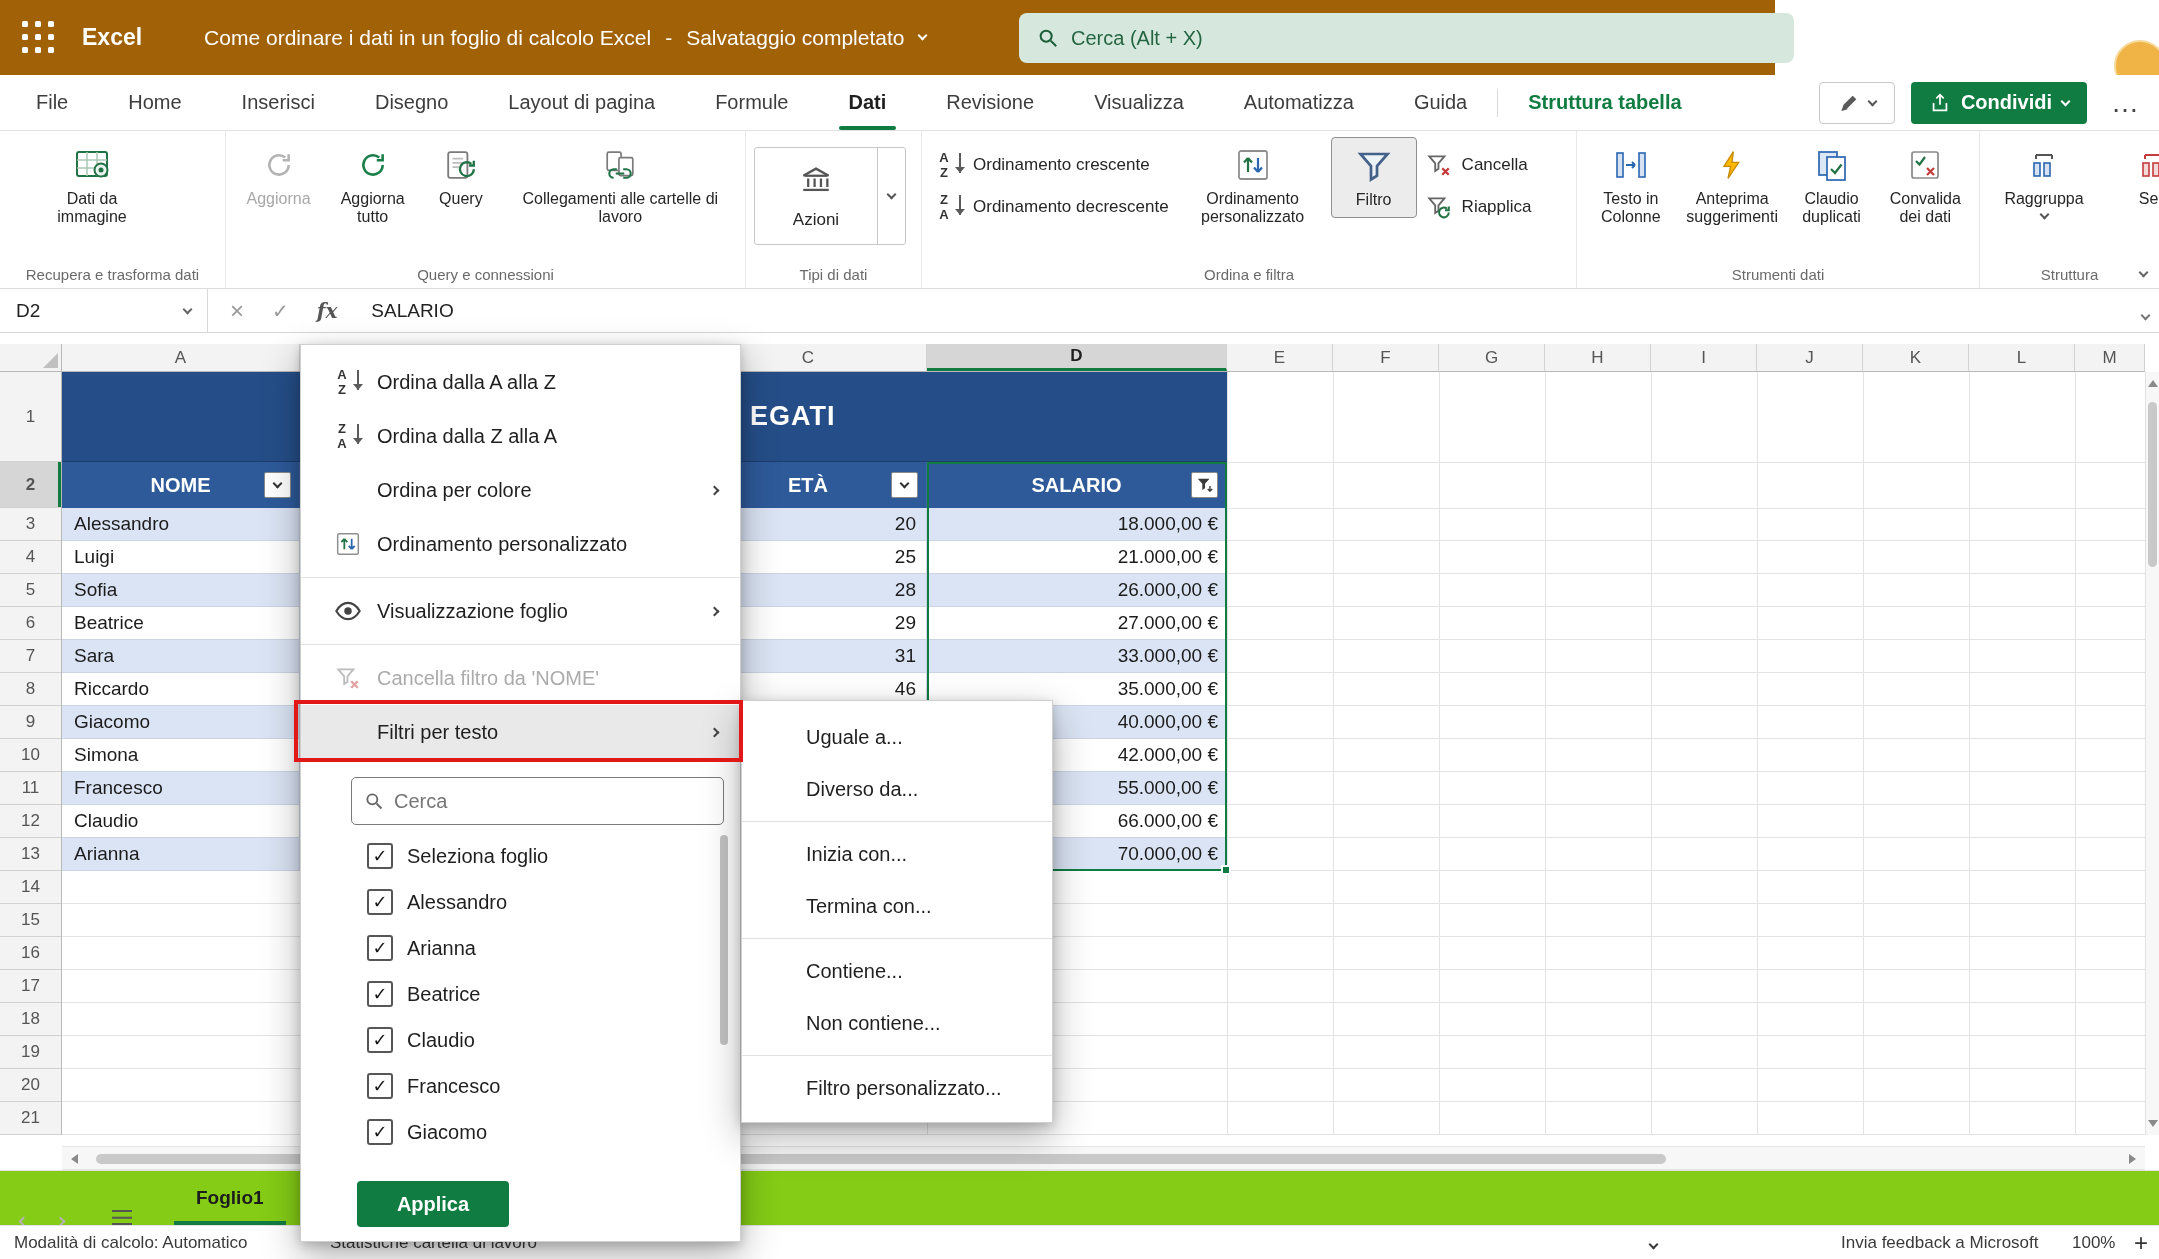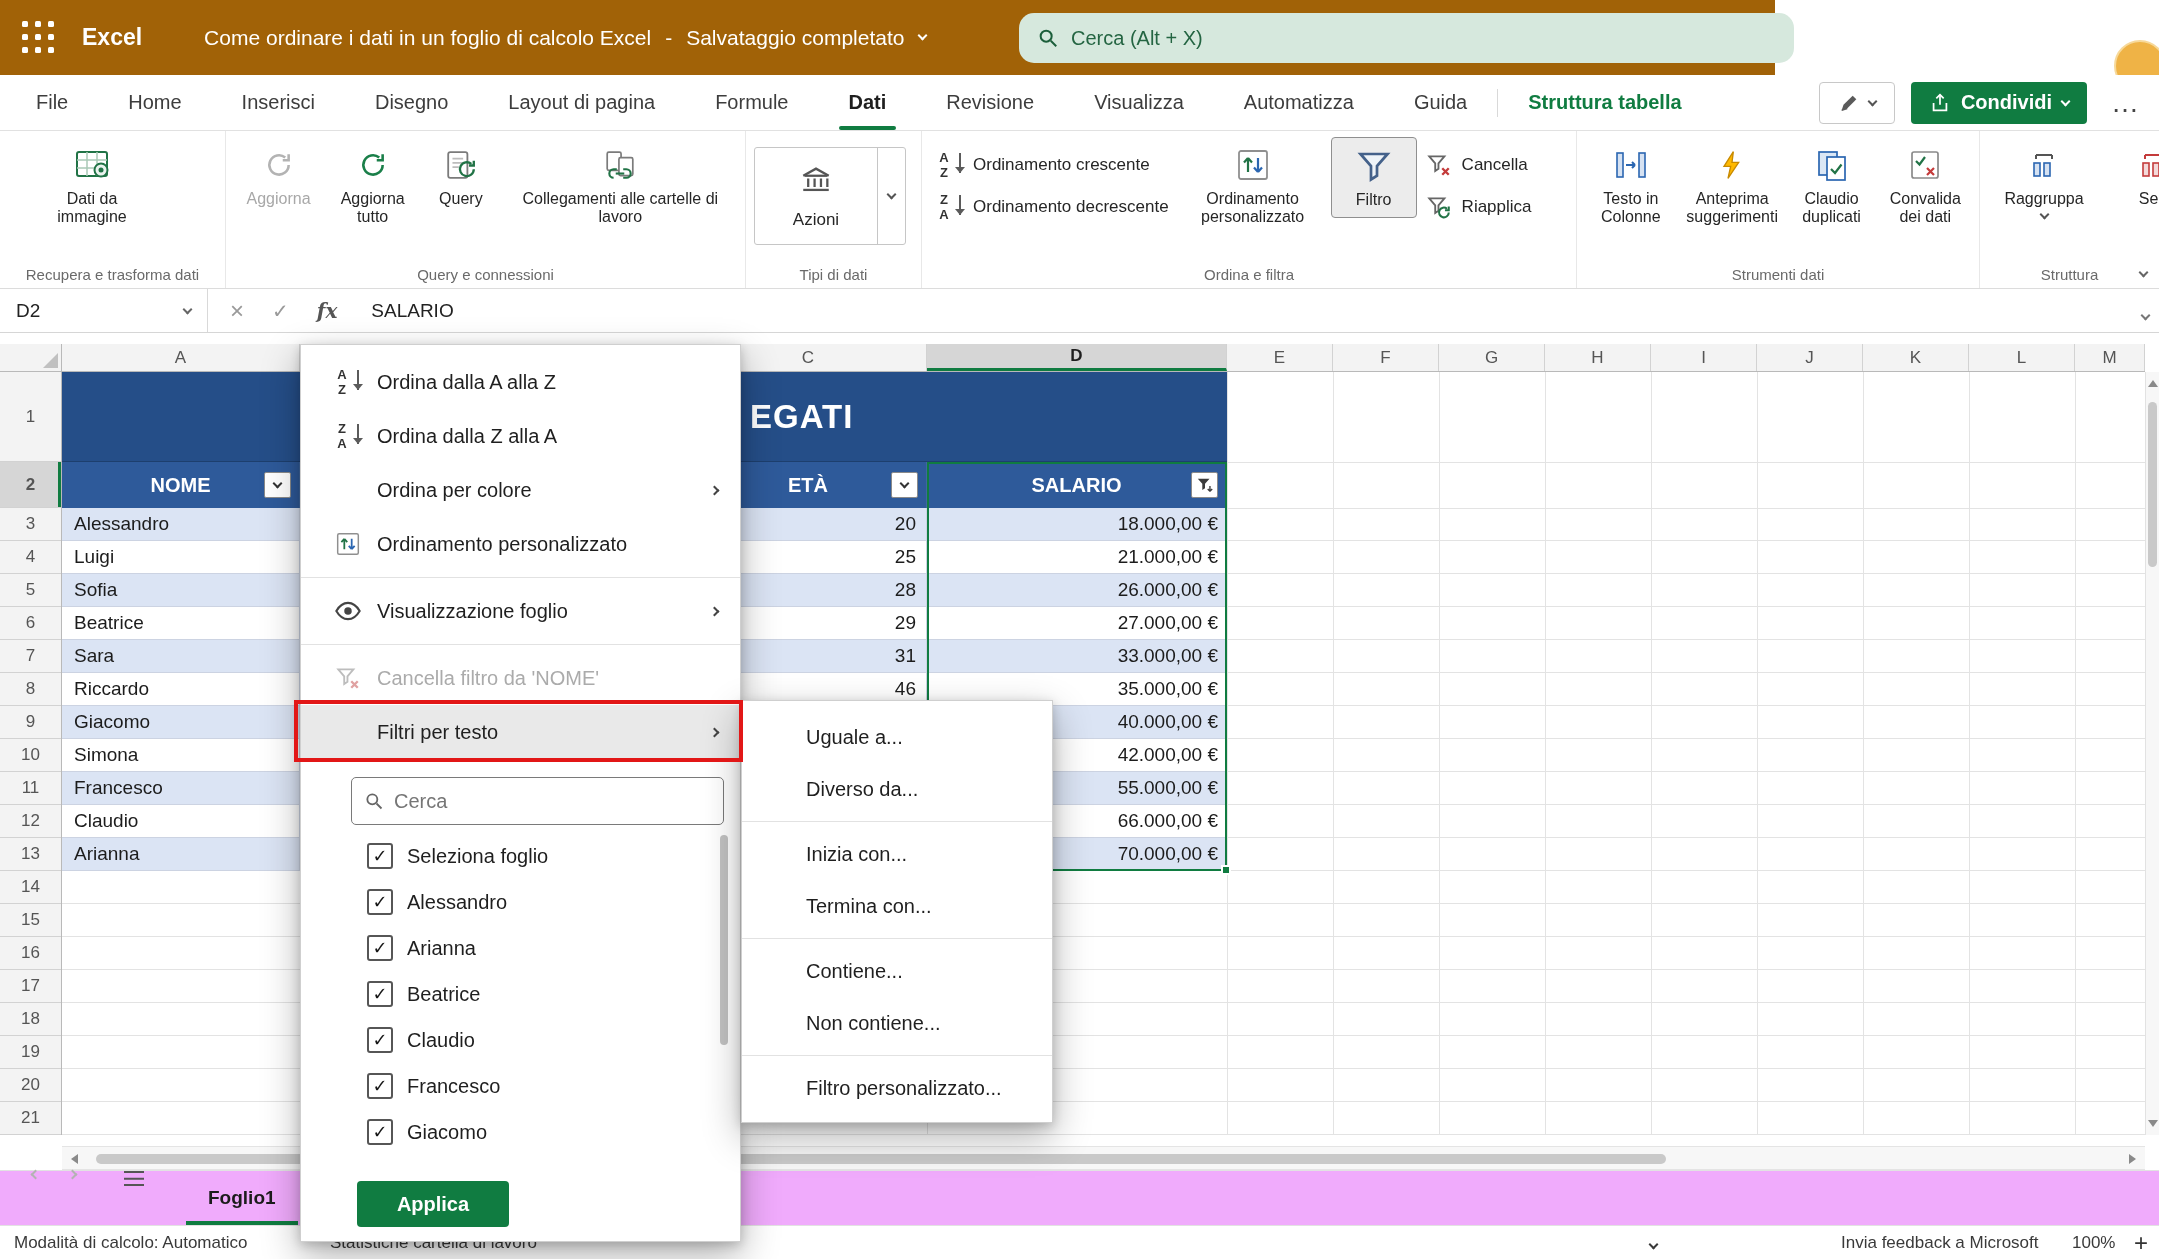--- a/index.html
+++ b/index.html
@@ -8,21 +8,21 @@
 
   
   .topbar{position:absolute;left:0;top:0;width:1775px;height:75px;background:#a16207;display:flex;align-items:center;color:#fff}
   .waffle{width:34px;height:34px;display:grid;grid-template-columns:repeat(3,1fr);grid-template-rows:repeat(3,1fr);gap:5px;margin:0 26px 0 22px}
   .waffle i{width:6px;height:6px;background:#fff;border-radius:1.5px}
   .app-name{font-size:23px;font-weight:700;margin-right:62px}
   .doc-title{font-size:21px;display:flex;align-items:center;gap:14px;white-space:nowrap}
   .cv{display:inline-block;width:9px;height:9px;border-right:2px solid currentColor;border-bottom:2px solid currentColor;transform:rotate(45deg)}
   .cv.right{transform:rotate(-45deg)}
   .cv.sm{width:7px;height:7px}
-  .search-pill{position:absolute;left:1019px;top:13px;width:775px;height:50px;background:#d6e8dd;border-radius:15px;display:flex;align-items:center;padding:0 18px;gap:12px;color:#1b5e3a}
+  .search-pill{position:absolute;left:1019px;top:13px;width:775px;height:50px;background:#d6e8dd;border-radius:8px;display:flex;align-items:center;padding:0 18px;gap:12px;color:#1b5e3a}
   .search-pill input{flex:1;border:none;outline:none;background:transparent;font-size:20px;color:#1b5e3a;font-family:inherit}
   .search-pill input::placeholder{color:#1b5e3a;opacity:.95}
   .gearbox{position:absolute;left:2022px;top:20px;width:36px;height:36px;display:flex;align-items:center;justify-content:center}
   .avatar{position:absolute;left:2114px;top:40px;width:52px;height:52px;border-radius:50%;background:#efb346;border:2px solid #f7d99a}
 
   
   .tabrow{position:absolute;left:0;top:75px;width:2159px;height:56px;background:#fff;border-bottom:1px solid #e1e1e1;display:flex;align-items:center;font-size:20px;color:#3d3d3d;padding-left:6px}
   .tab{padding:0 30px;height:100%;display:flex;align-items:center;position:relative;white-space:nowrap;cursor:default}
   .tab.active{font-weight:700;color:#1f1f1f}
   .tab.active::after{content:"";position:absolute;left:20px;right:20px;bottom:0;height:4px;background:#107C41;border-radius:2px}
@@ -78,21 +78,21 @@
   .rn:nth-child(1){flex:0 0 90px}
   .rn:nth-child(2){flex:0 0 46px;background:#d6d6d6;font-weight:700;box-shadow:inset -3px 0 0 #107C41}
 
   .sheet{position:absolute;left:62px;top:372px;width:2083px;height:763px;background:#fff}
   .vline{position:absolute;top:0;bottom:0;width:1px;background:#e3e3e3}
   .hline{position:absolute;left:0;right:0;height:1px;background:#e3e3e3}
   .rowlines{position:absolute;left:0;right:0;top:136px;height:627px;background:repeating-linear-gradient(to bottom,transparent 0 32px,#e3e3e3 32px 33px)}
 
   
   .banner{position:absolute;left:0;top:0;width:1165px;height:90px;background:#254e88;border-bottom:1px solid #1d3f6e}
-  .btxt{position:absolute;left:688px;top:0;height:100%;display:flex;align-items:center;color:#fff;font-weight:700;font-size:33px;letter-spacing:1px}
+  .btxt{position:absolute;left:688px;top:0;height:100%;display:flex;align-items:center;color:#fff;font-weight:700;font-size:27px;letter-spacing:1px}
   .thead{position:absolute;left:0;top:90px;height:46px;display:flex}
   .th{background:#2e5a9a;color:#fff;font-weight:700;font-size:20px;display:flex;align-items:center;justify-content:center;position:relative;border-right:1px solid #40679f}
   .fbtn{position:absolute;right:8px;top:50%;transform:translateY(-50%);width:27px;height:26px;background:#fff;border:1px solid #8a8a8a;border-radius:2px;display:flex;align-items:center;justify-content:center;color:#333}
   .tdata{position:absolute;left:0;top:136px;display:flex;flex-direction:column}
   .tr{display:flex;height:33px}
   .tr:nth-child(odd){background:#dbe4f4}
   .tr:nth-child(even){background:#fff}
   .td{border-right:1px solid #ccd3e2;border-bottom:1px solid #ccd3e2;display:flex;align-items:center;font-size:19px;color:#1c1c1c}
   .td.name{width:238px;padding-left:12px}
   .td.b{width:390px}
@@ -105,21 +105,21 @@
   .vscroll{position:absolute;left:2145px;top:372px;width:14px;height:763px;background:#f7f7f7;border-left:1px solid #e2e2e2}
   .vthumb{position:absolute;left:2px;width:9px;top:30px;height:165px;background:#c9c9c9;border-radius:5px}
   .tri-up{width:0;height:0;border-left:5px solid transparent;border-right:5px solid transparent;border-bottom:7px solid #8a8a8a;position:absolute;left:2px;top:8px}
   .tri-dn{width:0;height:0;border-left:5px solid transparent;border-right:5px solid transparent;border-top:7px solid #8a8a8a;position:absolute;left:2px;bottom:8px}
   .hscroll{position:absolute;left:62px;top:1146px;width:2083px;height:24px;background:#f7f7f7;border-top:1px solid #e4e4e4;border-bottom:1px solid #e4e4e4}
   .hthumb{position:absolute;left:34px;top:7px;width:1570px;height:10px;background:#c9c9c9;border-radius:5px}
   .tri-lf{width:0;height:0;border-top:5px solid transparent;border-bottom:5px solid transparent;border-right:7px solid #8a8a8a;position:absolute;left:9px;top:7px}
   .tri-rt{width:0;height:0;border-top:5px solid transparent;border-bottom:5px solid transparent;border-left:7px solid #8a8a8a;position:absolute;right:9px;top:7px}
 
   
-  .stabs{position:absolute;left:0;top:1170px;width:2159px;height:55px;background:#f0abfc;border-top:1px solid #e2e2e2;display:flex;align-items:flex-start;font-size:19px;color:#444;padding-left:32px}
+  .stabs{position:absolute;left:0;top:1170px;width:2159px;height:55px;background:#84cc16;border-top:1px solid #e2e2e2;display:flex;align-items:flex-end;font-size:19px;color:#444;padding-left:20px}
   .snav{color:#b3b3b3;display:flex;gap:30px;align-items:center}
   .ham{width:20px;height:15px;border-top:2.5px solid #555;border-bottom:2.5px solid #555;position:relative;margin-left:48px}
   .ham::after{content:"";position:absolute;left:0;right:0;top:50%;height:2.5px;background:#555;transform:translateY(-50%)}
   .stab{margin-left:42px;height:100%;display:flex;align-items:center;padding:0 22px;font-weight:700;color:#1c1c1c;box-shadow:inset 0 -4px 0 #107C41}
   .sadd{margin-left:28px;font-size:27px;color:#555}
 
   
   .sbar{position:absolute;left:0;top:1225px;width:2159px;height:34px;background:#fff;border-top:1px solid #e2e2e2;font-size:17px;color:#3a3a3a}
   .sbar>span{position:absolute;top:50%;transform:translateY(-50%);white-space:nowrap}
 

